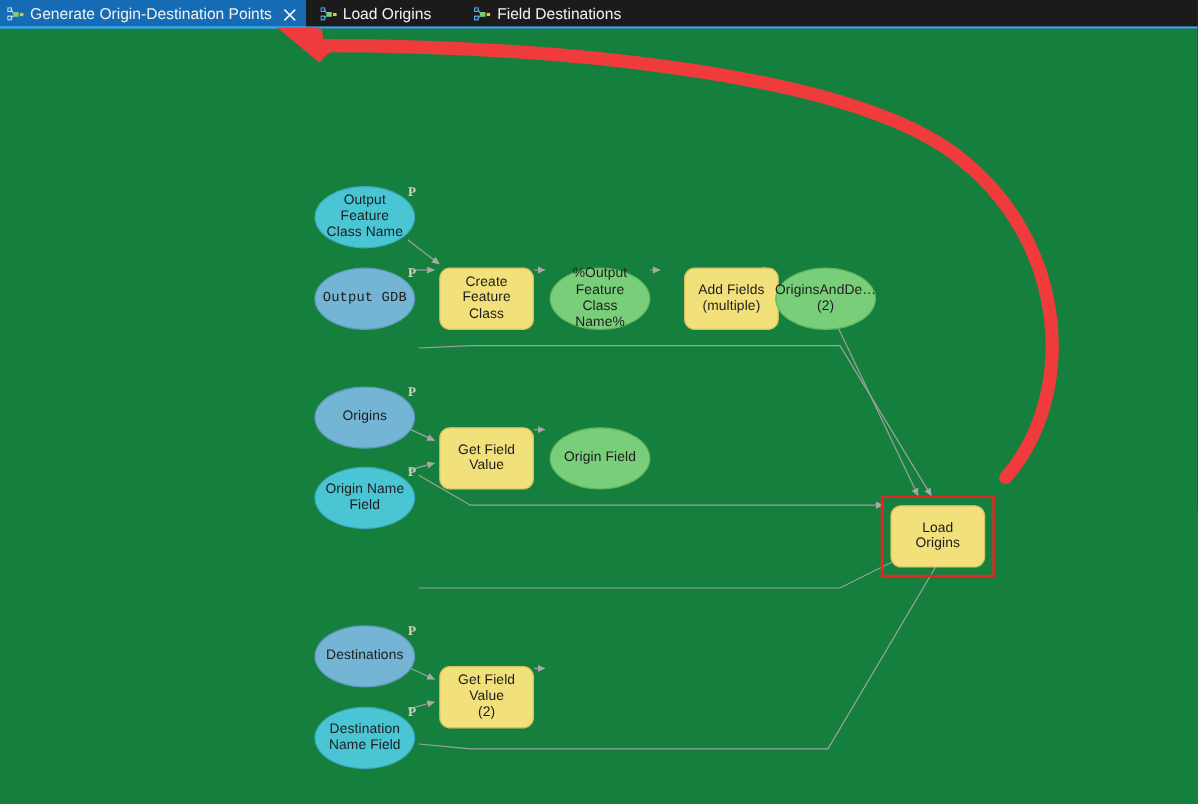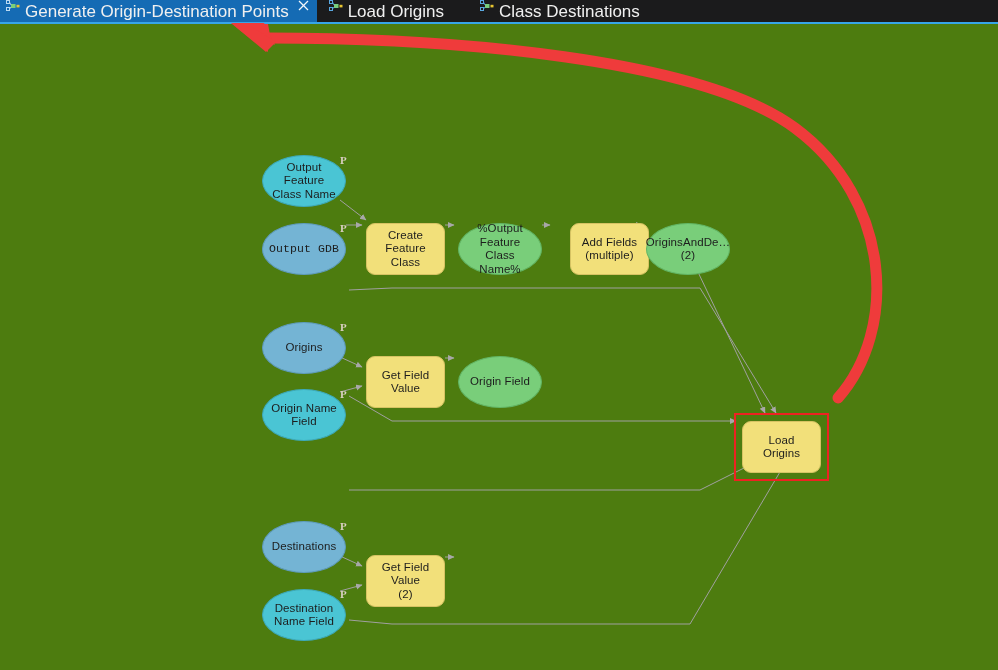--- a/index.html
+++ b/index.html
@@ -21,26 +21,26 @@
     left: 0; top: 0;
     width: 998px;
     height: 24px;
     background: #1b1b1c;
     display: flex;
     align-items: stretch;
     box-sizing: border-box;
   }
   .tab {
     display: flex;
-    align-items: flex-start;
+    align-items: center;
     height: 24px;
     padding: 0 8px 0 6px;
     box-sizing: border-box;
     color: #f0f0f0;
-    font-size: 17px;
+    font-size: 13px;
     white-space: nowrap;
     position: relative;
     background: transparent;
   }
   .tab.active {
     background: #156bb4;
   }
   .tab.active::after {
     content: "";
     position: absolute;
@@ -70,21 +70,21 @@
     height: 2px;
     background: #37a5e8;
   }
 
   
   #canvas {
     position: absolute;
     left: 0; top: 24px;
     width: 998px;
     height: 646px;
-    background: #4d7c0f;
+    background: #15803d;
     overflow: hidden;
   }
   #wires {
     position: absolute;
     left: 0; top: 0;
     width: 998px;
     height: 646px;
     pointer-events: none;
   }
   #annotation {
@@ -171,21 +171,21 @@
 
   <div class="tab" style="margin-left:22px;">
     <svg class="tab-icon" viewBox="0 0 14 12">
       <rect x="0.5" y="0.5" width="3" height="3" fill="none" stroke="#5aa8e0" stroke-width="1"></rect>
       <rect x="0.5" y="7.5" width="3" height="3" fill="none" stroke="#5aa8e0" stroke-width="1"></rect>
       <rect x="5" y="4" width="4.5" height="4" fill="#79ce7a"></rect>
       <rect x="10.5" y="4.8" width="3" height="2.6" fill="#e8c531"></rect>
       <line x1="3.6" y1="2.2" x2="5" y2="5" stroke="#5aa8e0" stroke-width="0.9"></line>
       <line x1="3.6" y1="9" x2="5" y2="7" stroke="#5aa8e0" stroke-width="0.9"></line>
     </svg>
-    <span class="tab-label">Class Destinations</span>
+    <span class="tab-label">Field Destinations</span>
   </div>
 
 </div>
 <div id="tab-underline"></div>
 
 <div id="canvas">
 
   <svg id="wires" viewBox="0 0 998 646">
     <defs>
       <marker id="ah" markerWidth="7" markerHeight="7" refX="6" refY="3" orient="auto">

